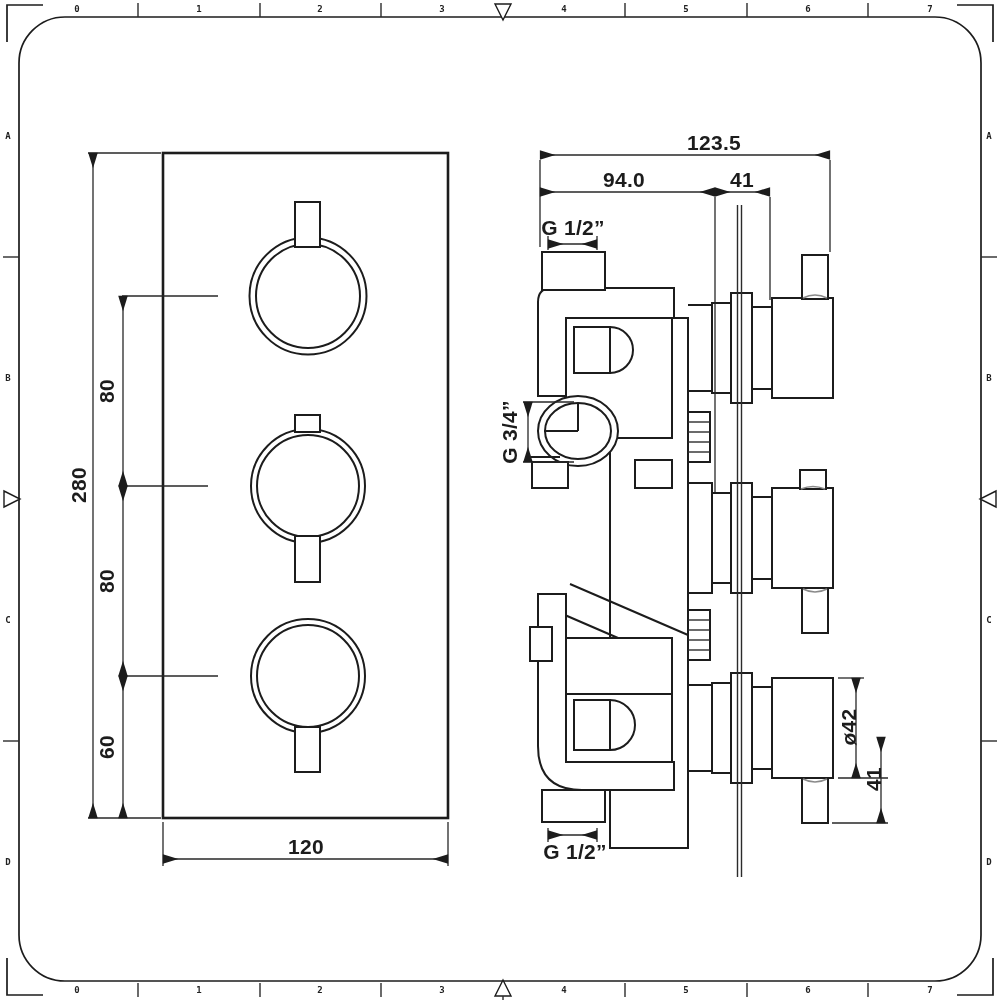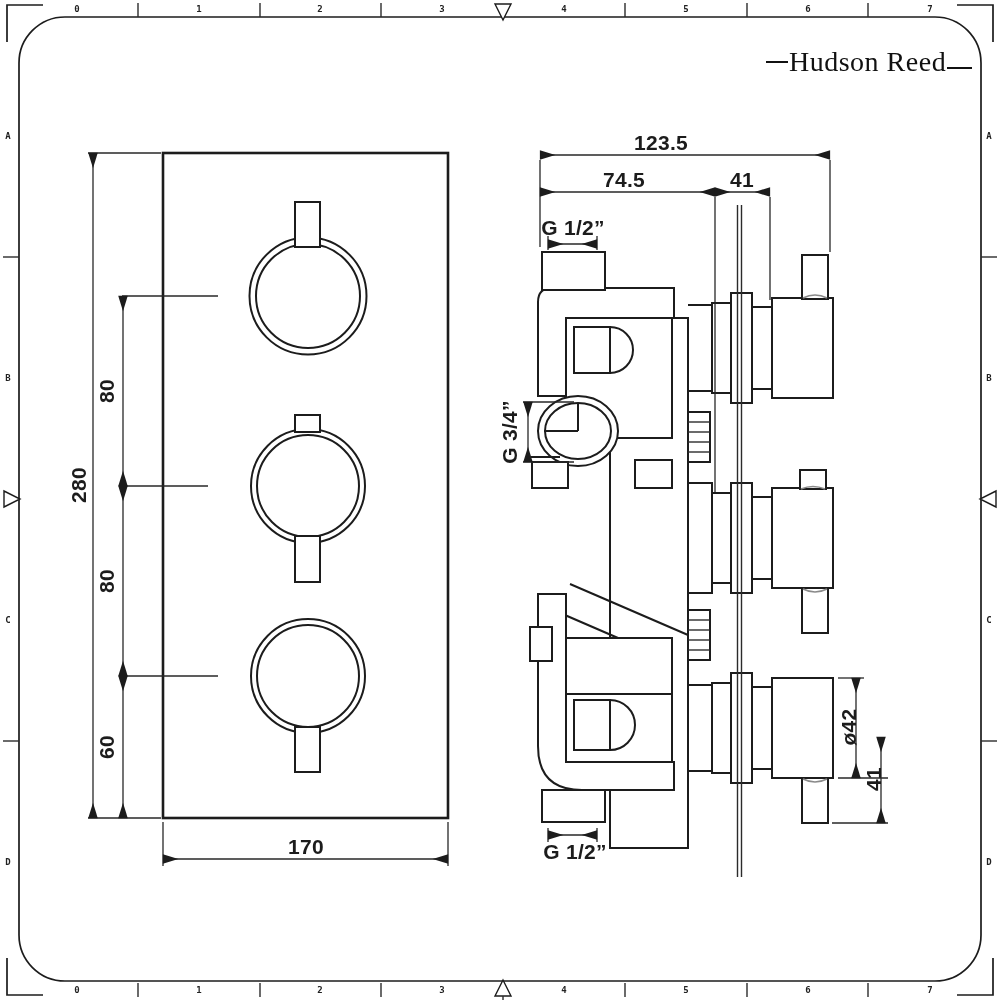--- a/index.html
+++ b/index.html
@@ -249,25 +249,20 @@
         <line x1="881" y1="737" x2="881" y2="823" marker-start="url(#arr)" marker-end="url(#arr)"></line>
       </g>
       <g class="dim">
         <line x1="548" y1="828" x2="548" y2="842"></line>
         <line x1="597" y1="828" x2="597" y2="842"></line>
         <line x1="548" y1="835" x2="597" y2="835" marker-start="url(#arr)" marker-end="url(#arr)"></line>
       </g>
     </g>
   </svg>
 
-  <div class="logo">
-    <span class="logo-dash"></span>
-      <span>Hudson Reed</span>
-      <span class="logo-underscore"></span>
-  </div>
 
   <span class="rlbl" style="left:77px;top:9px">0</span>
   <span class="rlbl" style="left:199px;top:9px">1</span>
   <span class="rlbl" style="left:320px;top:9px">2</span>
   <span class="rlbl" style="left:442px;top:9px">3</span>
   <span class="rlbl" style="left:564px;top:9px">4</span>
   <span class="rlbl" style="left:686px;top:9px">5</span>
   <span class="rlbl" style="left:808px;top:9px">6</span>
   <span class="rlbl" style="left:930px;top:9px">7</span>
 
@@ -287,24 +282,24 @@
 
   <span class="rlbl" style="left:989px;top:136px">A</span>
   <span class="rlbl" style="left:989px;top:378px">B</span>
   <span class="rlbl" style="left:989px;top:620px">C</span>
   <span class="rlbl" style="left:989px;top:862px">D</span>
 
   <span class="lbl rot" style="left:79px;top:485px">280</span>
   <span class="lbl rot" style="left:107px;top:391px">80</span>
   <span class="lbl rot" style="left:107px;top:581px">80</span>
   <span class="lbl rot" style="left:107px;top:747px">60</span>
-  <span class="lbl" style="left:306px;top:847px">170</span>
-
-  <span class="lbl" style="left:661px;top:143px">123.5</span>
-  <span class="lbl" style="left:624px;top:180px">74.5</span>
+  <span class="lbl" style="left:306px;top:847px">120</span>
+
+  <span class="lbl" style="left:714px;top:143px">123.5</span>
+  <span class="lbl" style="left:624px;top:180px">94.0</span>
   <span class="lbl" style="left:742px;top:180px">41</span>
   <span class="lbl" style="left:573px;top:228px">G 1/2”</span>
   <span class="lbl rot" style="left:510px;top:432px">G 3/4”</span>
   <span class="lbl rot" style="left:849px;top:727px">ø42</span>
   <span class="lbl rot" style="left:874px;top:779px">41</span>
   <span class="lbl" style="left:575px;top:852px">G 1/2”</span>
 
 </div>
 
 </body></html>

